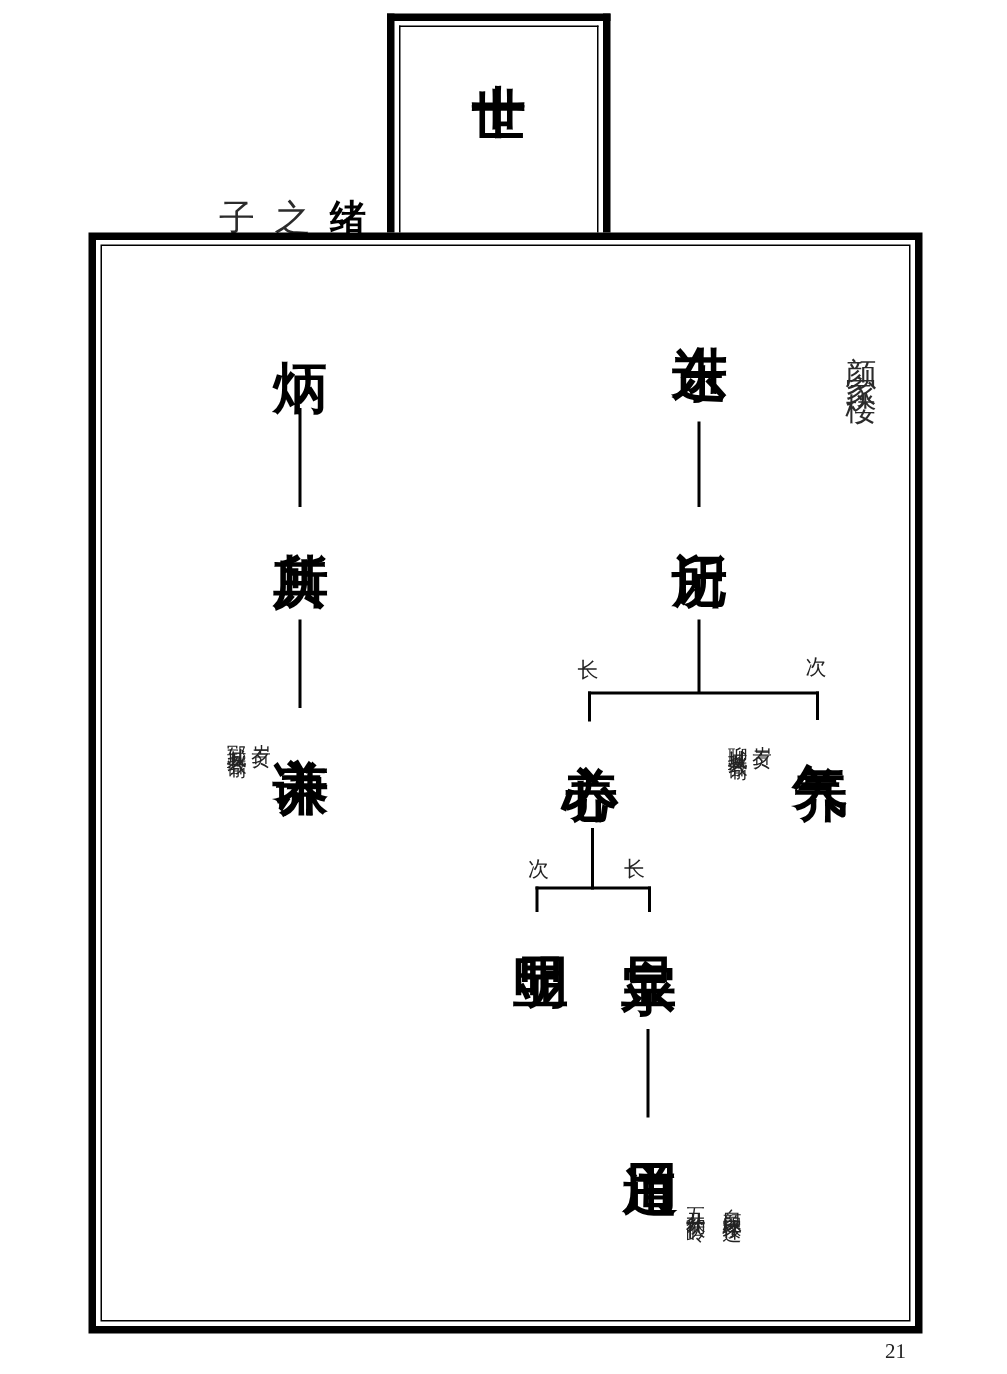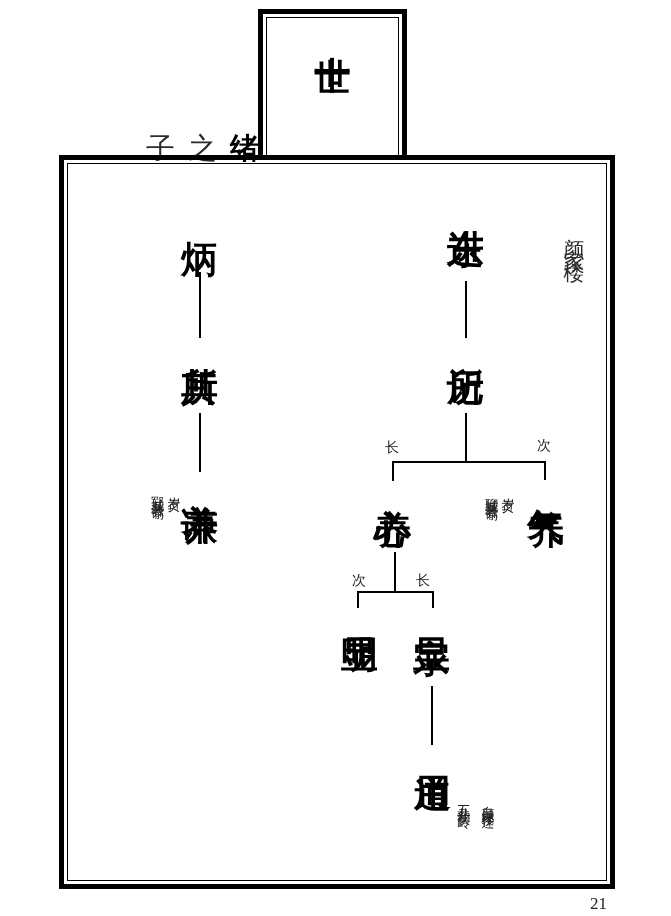--- a/index.html
+++ b/index.html
@@ -62,21 +62,21 @@
     font-size: 36px;
     letter-spacing: 2px;
   }
   .place {
     font-size: 21px;
     letter-spacing: 12px;
   }
   
   .hlabel {
     position: absolute;
-    font-size: 29px;
+    font-size: 24px;
     color: #2b2b2b;
     white-space: nowrap;
   }
   .hlabel .em { font-weight: bold; color: #000; }
   
   .vline { position: absolute; width: 2px; background: #000; }
   .hline { position: absolute; height: 2px; background: #000; }
   
   .order {
     position: absolute;
@@ -93,21 +93,21 @@
     line-height: 1.25;
     letter-spacing: 2.5px;
     color: #222;
     white-space: nowrap;
   }
   .note span { display: block; }
   .note-wide span + span { margin-right: 8px; }
   .pagenum {
     position: absolute;
     left: 590px; top: 894px;
-    font-size: 17px;
+    font-size: 14px;
     color: #222;
     text-align: right;
   }
 </style>
 </head>
 <body>
 
 <div class="page">
 
   <div class="topbox">

